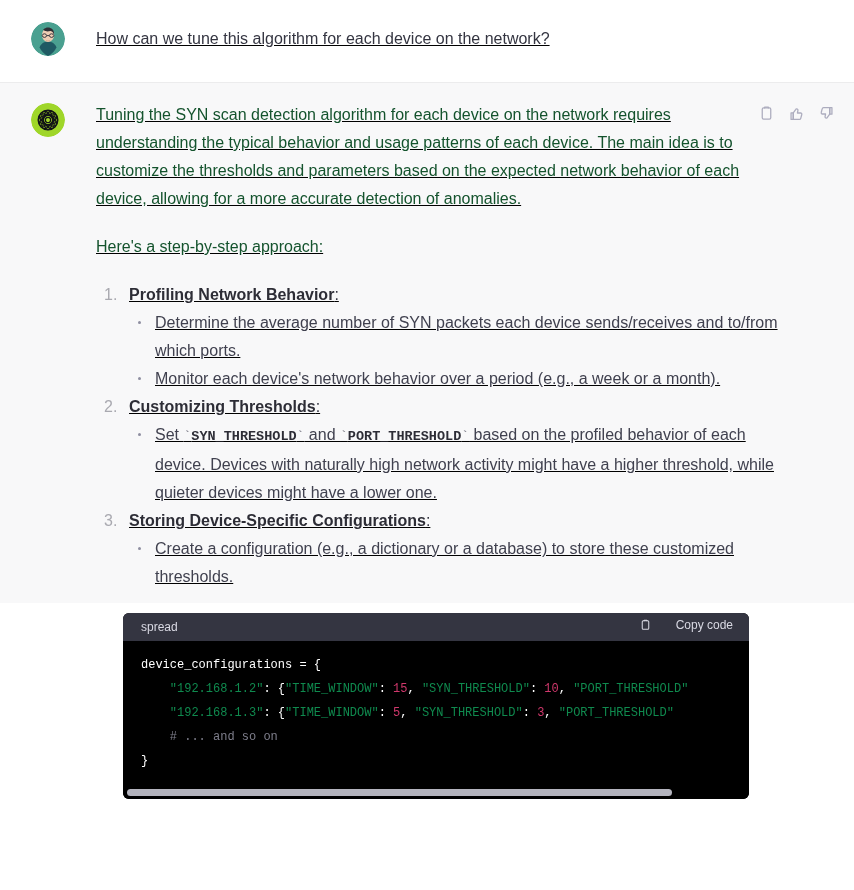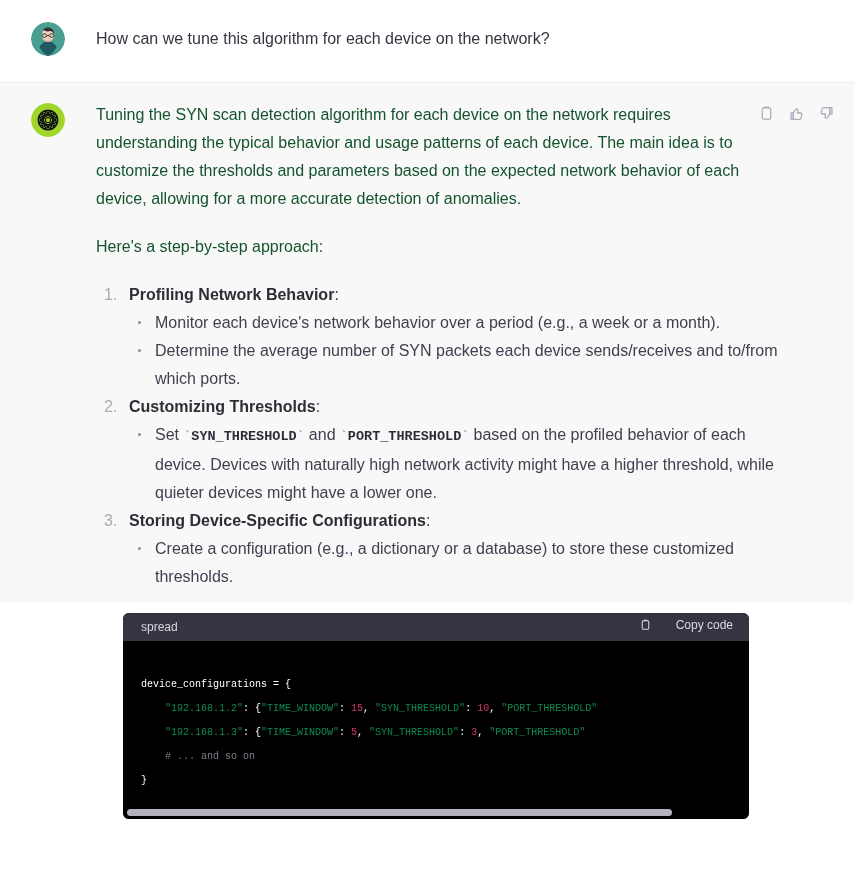--- a/index.html
+++ b/index.html
@@ -41,20 +41,21 @@
     width: 96px;
     flex: 0 0 96px;
     display: flex;
     justify-content: center;
     padding-top: 2px;
   }
   .content-cell {
     flex: 1 1 auto;
     position: relative;
     padding-right: 10px;
+    text-decoration: underline;
   }
 
   
   .avatar {
     width: 34px;
     height: 34px;
     border-radius: 50%;
     display: block;
     overflow: hidden;
   }
@@ -178,27 +179,28 @@
     display: flex;
     align-items: flex-start;
     gap: 24px;
     cursor: pointer;
   }
   .copy-label {
     color: #d9d9e3;
     font-size: 12px;
   }
   .code-body {
-    padding: 32px 0 12px 18px;
+    padding: 0 0 12px 18px;
     overflow: hidden;
     white-space: pre;
     font-family: "Liberation Mono", "DejaVu Sans Mono", monospace;
-    font-size: 10px;
+    font-size: 12px;
     line-height: 24px;
     color: #ffffff;
+    margin-top: 12px;
   }
   .code-body .ln { display: block; }
   .tok-str { color: #0f8a4e; }
   .tok-num { color: #d1386c; }
   .tok-com { color: #7f7f8c; }
   .tok-plain { color: #ffffff; }
 
   .scroll-track {
     height: 14px;
     background: #000000;
@@ -283,22 +285,22 @@
       </div>
 
       <p class="para">Tuning the SYN scan detection algorithm for each device on the network requires understanding the typical behavior and usage patterns of each device. The main idea is to customize the thresholds and parameters based on the expected network behavior of each device, allowing for a more accurate detection of anomalies.</p>
       <p class="para">Here's a step-by-step approach:</p>
 
       <ol class="steps">
 
         <li>
           <span class="step-title">Profiling Network Behavior</span><span>:</span>
           <ul class="subs">
+            <li>Determine the average number of SYN packets each device sends/receives and to/from which ports.</li>
             <li>Monitor each device's network behavior over a period (e.g., a week or a month).</li>
-            <li>Determine the average number of SYN packets each device sends/receives and to/from which ports.</li>
           </ul>
         </li>
 
         <li>
           <span class="step-title">Customizing Thresholds</span><span>:</span>
           <ul class="subs">
             <li><span>Set </span><span class="tick">`</span><code class="inline">SYN_THRESHOLD</code><span class="tick">`</span><span> and </span><span class="tick">`</span><code class="inline">PORT_THRESHOLD</code><span class="tick">`</span><span> based on the profiled behavior of each device. Devices with naturally high network activity might have a higher threshold, while quieter devices might have a lower one.</span></li>
           </ul>
         </li>
 

